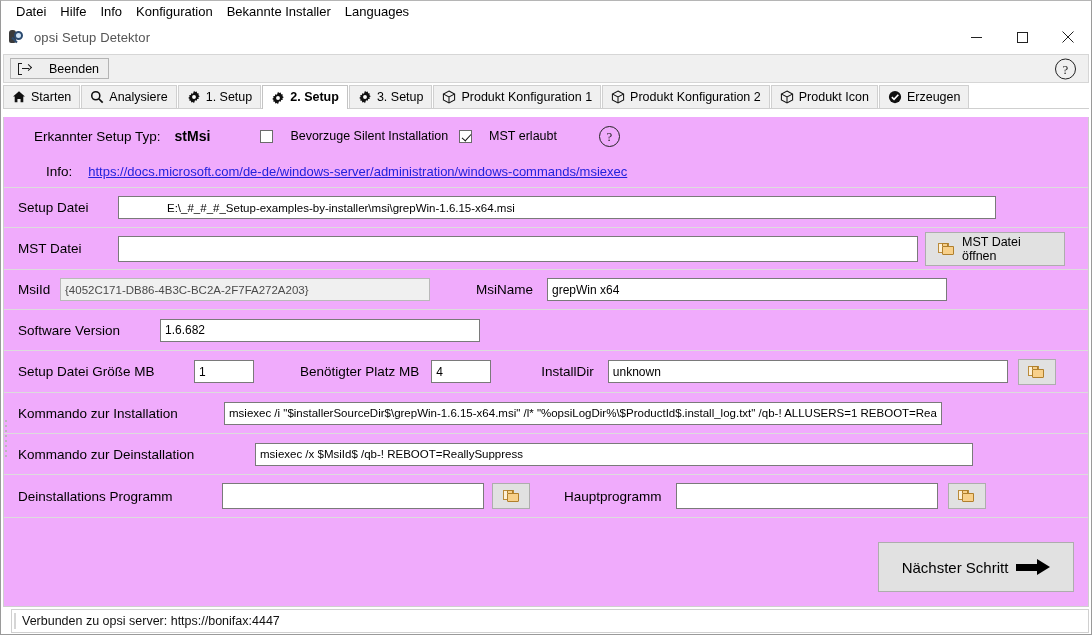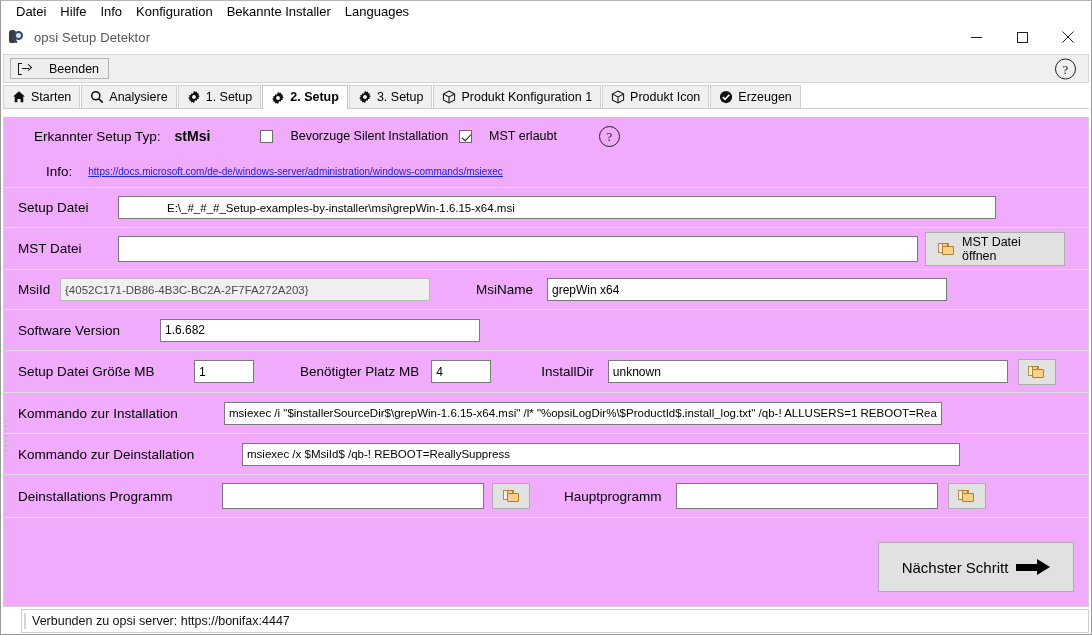--- a/index.html
+++ b/index.html
@@ -297,21 +297,21 @@
     left: 4px; top: 0.5px;
     width: 4px; height: 8px;
     border: solid #111;
     border-width: 0 1.6px 1.6px 0;
     transform: rotate(42deg);
   }
 
   a.link {
     color: #2222dd;
     text-decoration: underline;
-    font-size: 10px;
+    font-size: 13px;
     cursor: default;
   }
 
   #next-step {
     position: absolute;
     right: 14px; bottom: 14px;
     width: 196px; height: 50px;
     background: #e1e1e1;
     border: 1px solid #adadad;
     display: flex;
@@ -327,21 +327,21 @@
     position:absolute; right:0; top:0;
     width:0;height:0;
     border-top:8px solid transparent;
     border-bottom:8px solid transparent;
     border-left:13px solid #000;
   }
 
   
   #statusbar {
     position: absolute;
-    left: 20px; right: 2px; bottom: 1px;
+    left: 10px; right: 2px; bottom: 1px;
     height: 24px;
     background: #ffffff;
     border: 1px solid #d0d0d0;
     display: flex;
     align-items: center;
     padding-left: 10px;
     font-size: 12.5px;
     color: #111;
   }
   #statusbar .sgrip { position:absolute; left:2px; top:3px; width:2px; height:16px; background:#d6d6d6;}
@@ -435,20 +435,27 @@
           <circle cx="8" cy="8" r="2.2" fill="#fff"></circle>
         </svg>
       <span class="lbl">3. Setup</span>
     </div>
     <div class="tab">
       <svg class="ti" viewBox="0 0 16 16">
           <path d="M8 1.2 14.4 4.6v6.8L8 14.8 1.6 11.4V4.6z" fill="none" stroke="#111" stroke-width="1.2"></path>
           <path d="M1.8 4.7 8 7.9l6.2-3.2M8 7.9v6.7" fill="none" stroke="#111" stroke-width="1.2"></path>
         </svg>
       <span class="lbl">Produkt Konfiguration 1</span>
+    </div>
+    <div class="tab">
+      <svg class="ti" viewBox="0 0 16 16">
+          <path d="M8 1.2 14.4 4.6v6.8L8 14.8 1.6 11.4V4.6z" fill="none" stroke="#111" stroke-width="1.2"></path>
+          <path d="M1.8 4.7 8 7.9l6.2-3.2M8 7.9v6.7" fill="none" stroke="#111" stroke-width="1.2"></path>
+        </svg>
+      <span class="lbl">Produkt Konfiguration 2</span>
     </div>
     <div class="tab">
       <svg class="ti" viewBox="0 0 16 16">
           <path d="M8 1.2 14.4 4.6v6.8L8 14.8 1.6 11.4V4.6z" fill="none" stroke="#111" stroke-width="1.2"></path>
           <path d="M1.8 4.7 8 7.9l6.2-3.2M8 7.9v6.7" fill="none" stroke="#111" stroke-width="1.2"></path>
         </svg>
       <span class="lbl">Produkt Icon</span>
     </div>
     <div class="tab">
       <svg class="ti" viewBox="0 0 16 16">
@@ -537,21 +544,21 @@
             <span class="front"></span>
           </span>
       </div>
     </div>
 
     <div class="row" style="height:41px;">
       <span class="lab" style="width:206px;">Kommando zur Installation</span>
       <input class="tf mono" style="width: 718px;" value="msiexec /i &quot;$installerSourceDir$\grepWin-1.6.15-x64.msi&quot; /l* &quot;%opsiLogDir%\$ProductId$.install_log.txt&quot; /qb-! ALLUSERS=1 REBOOT=ReallySuppress">
     </div>
 
-    <div class="row" style="height:41px;">
+    <div class="row" style="height:41px;gap:13px;">
       <span class="lab" style="width:224px;">Kommando zur Deinstallation</span>
       <input class="tf mono" style="width: 718px;" value="msiexec /x $MsiId$ /qb-! REBOOT=ReallySuppress">
     </div>
 
     <div class="row" style="height:43px;">
       <span class="lab" style="width:204px;">Deinstallations Programm</span>
       <input class="tf" style="width: 262px; height: 26px;" value="">
       <div class="btn-folder" style="margin-left:8px;">
         <span class="fi">
             <span class="back"></span>

